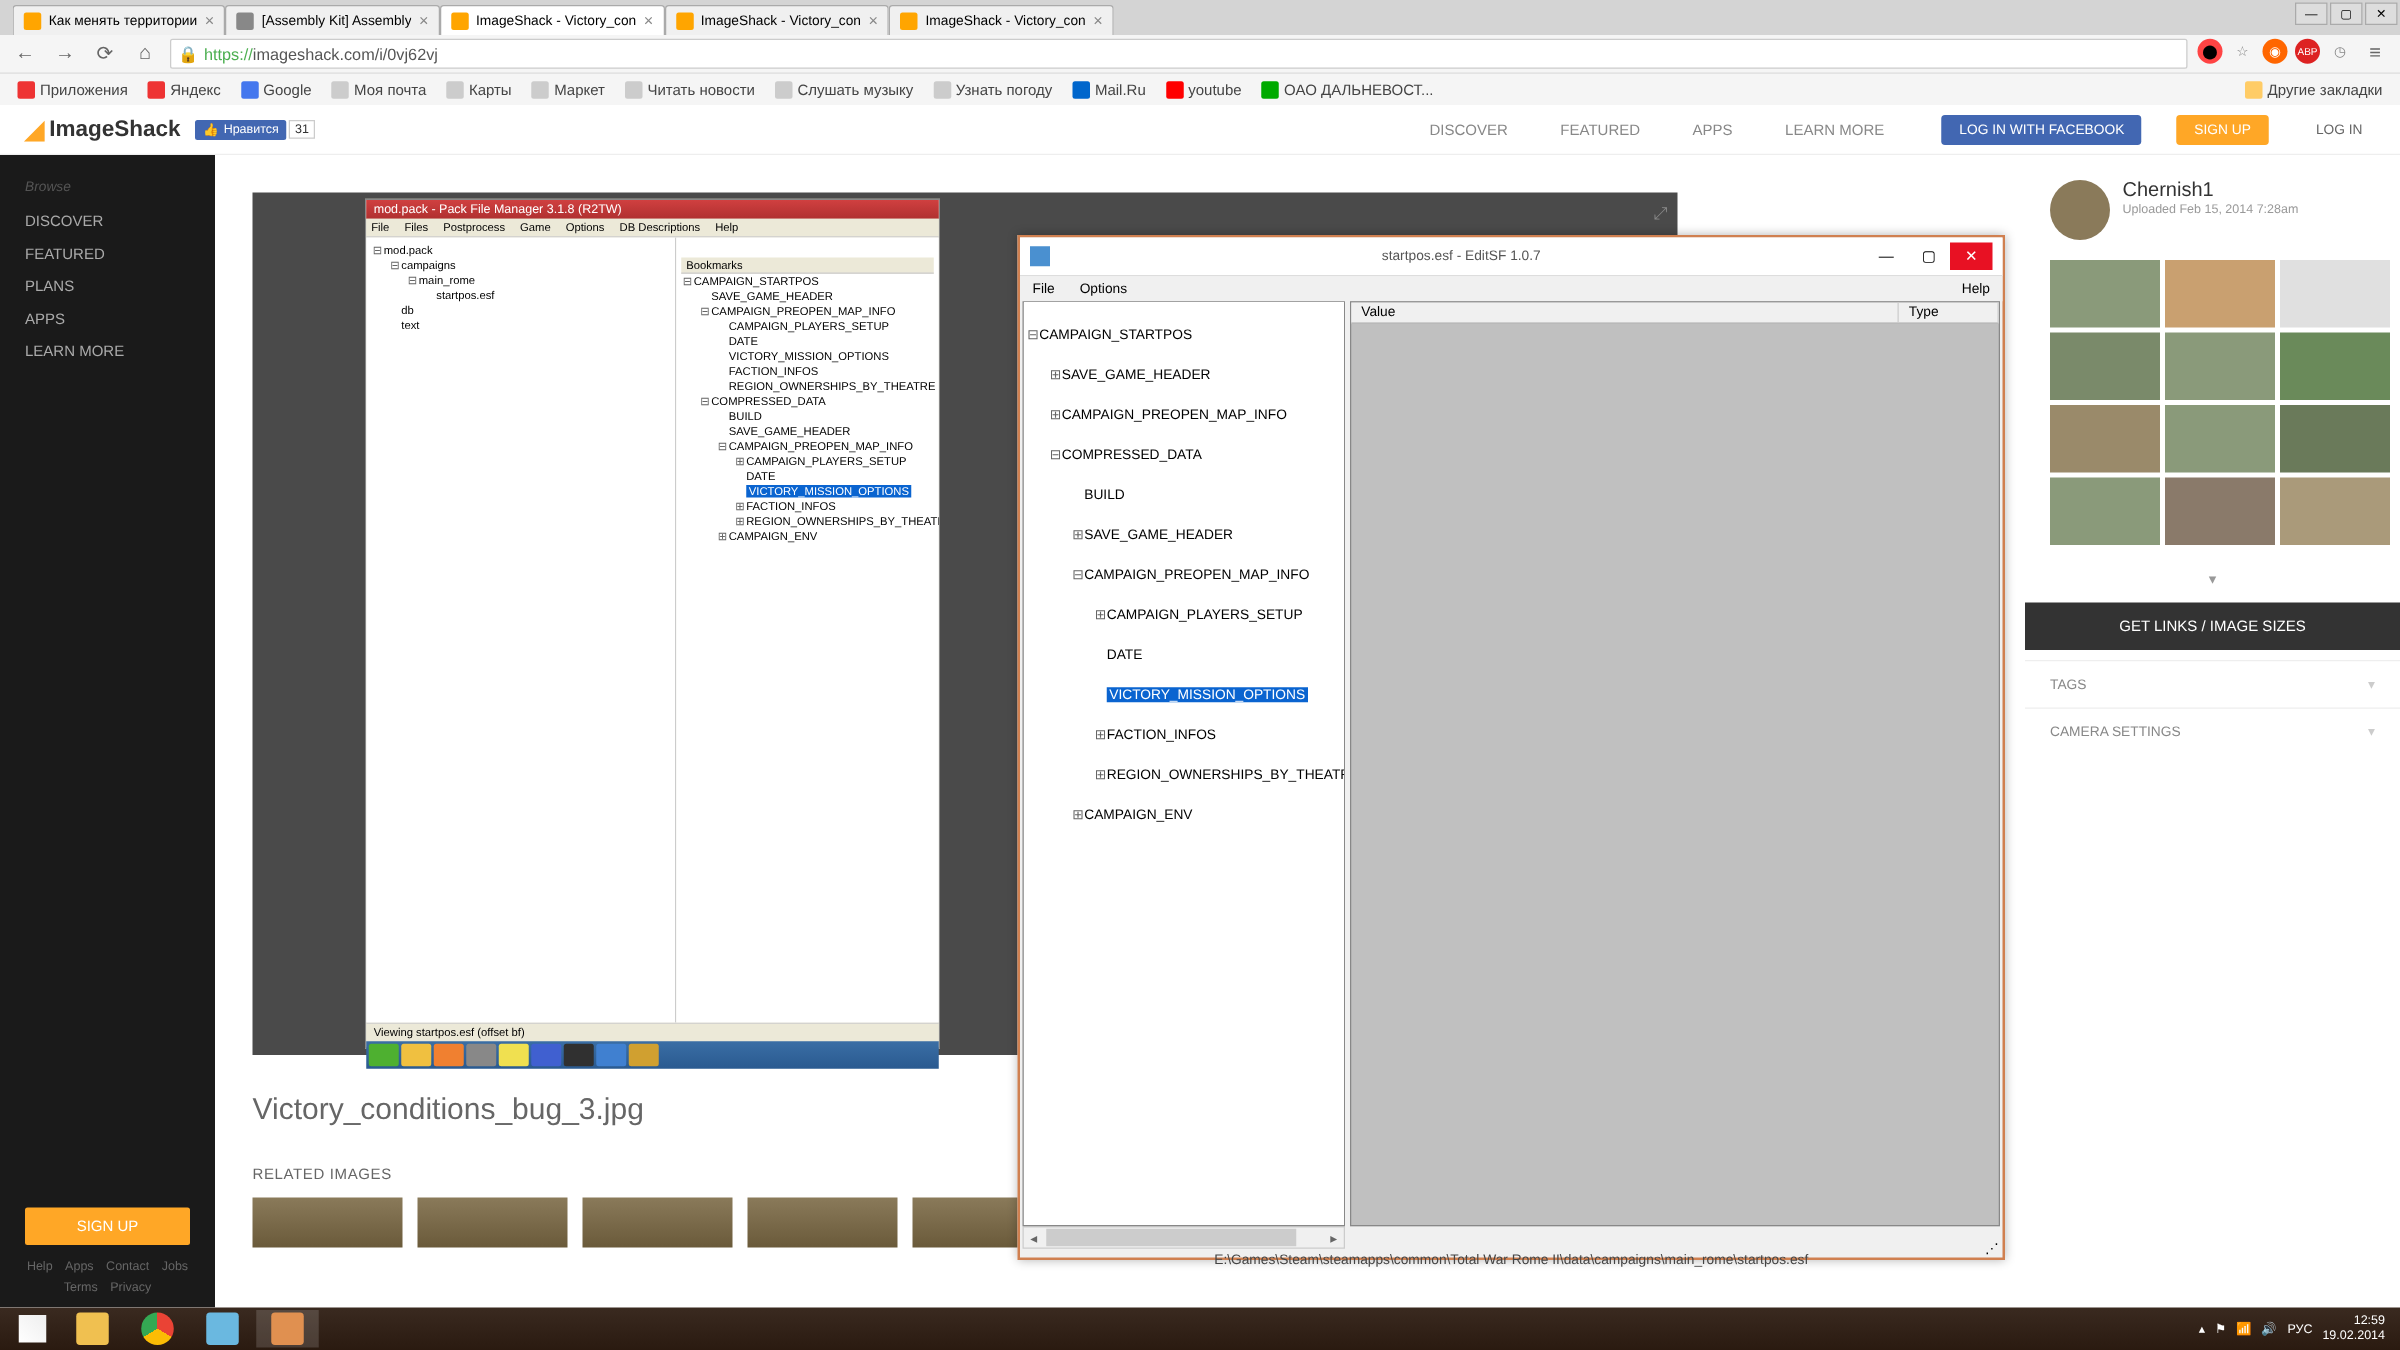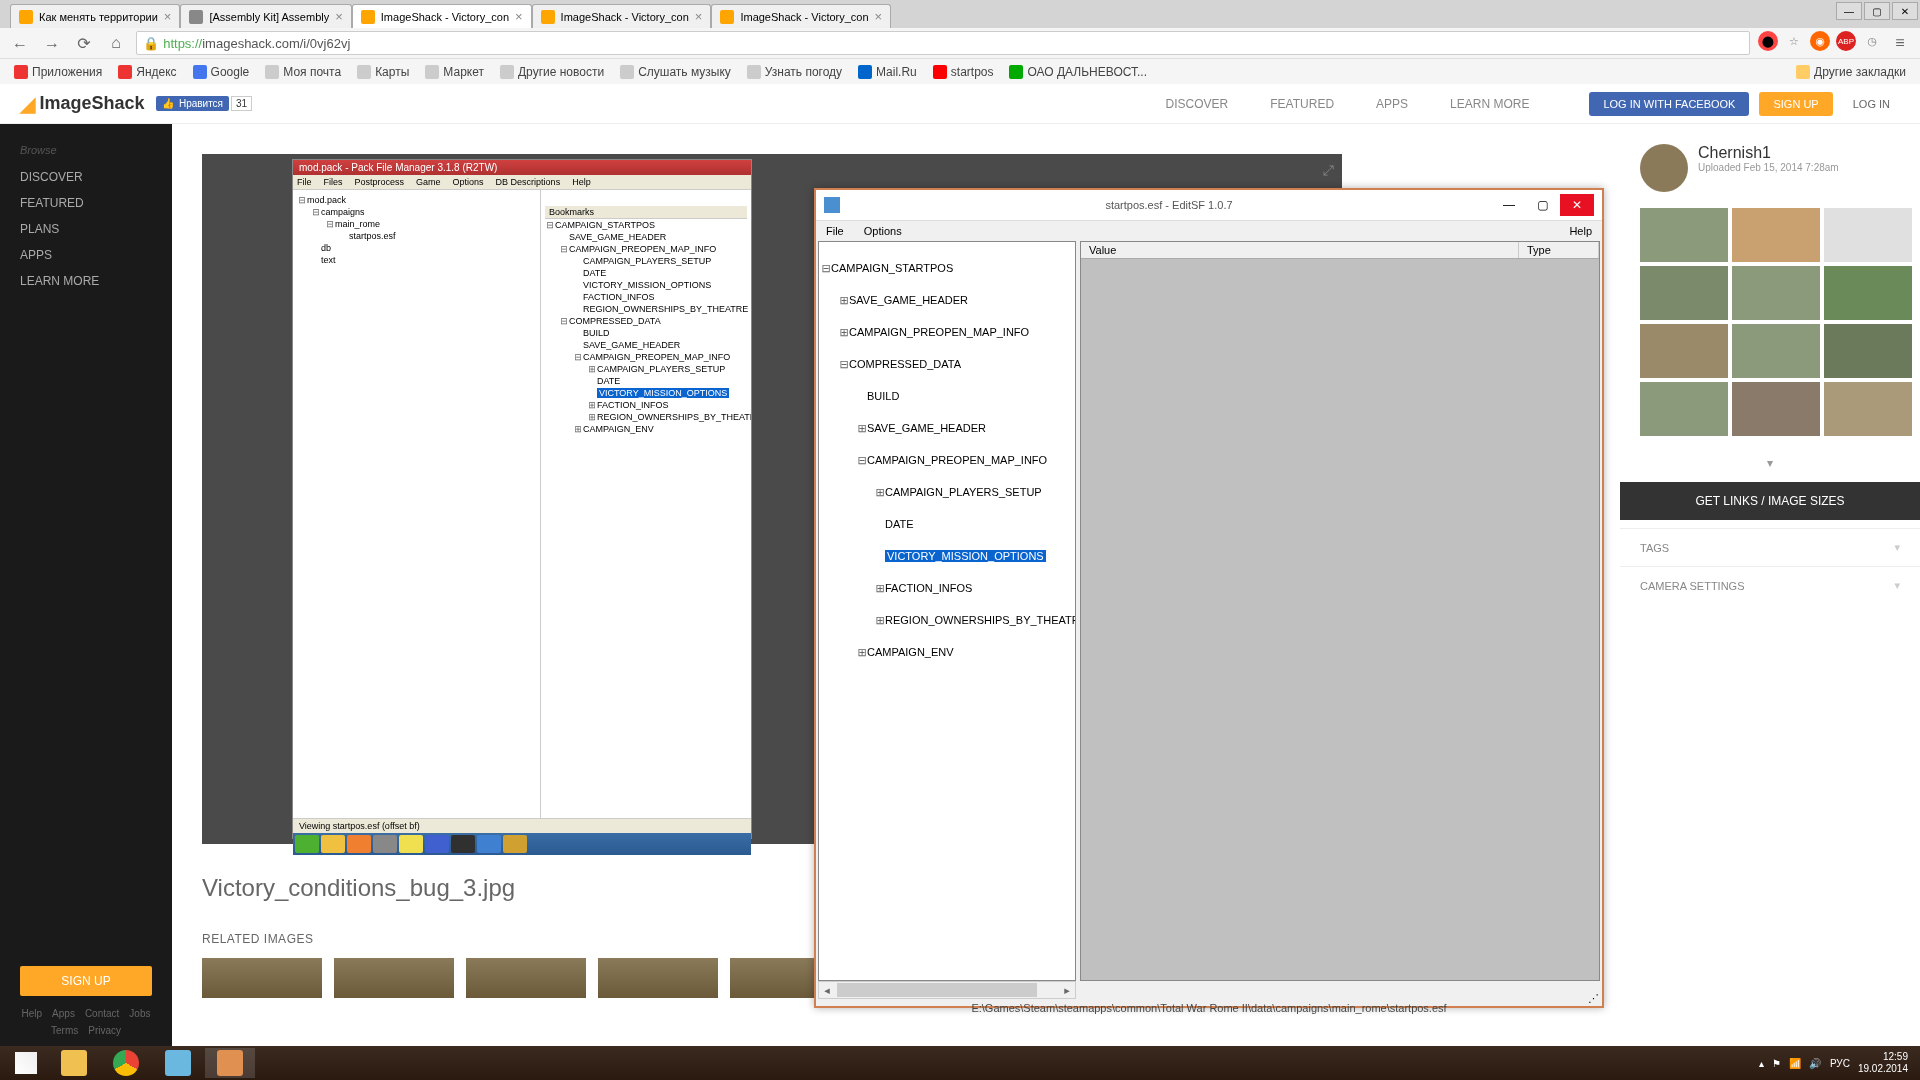--- a/index.html
+++ b/index.html
@@ -30,21 +30,21 @@
 
 
 .page { position: absolute; top: 84px; left: 0; right: 0; bottom: 34px; background: #fff; display: flex; flex-direction: column; }
 .is-header { height: 40px; display: flex; align-items: center; padding: 0 20px; border-bottom: 1px solid #eee; }
 .is-logo { font-size: 18px; font-weight: bold; color: #333; display: flex; align-items: center; gap: 4px; }
 .is-logo-icon { color: #ffa726; font-size: 20px; }
 .fb-like { margin-left: 12px; background: #4267b2; color: #fff; font-size: 10px; padding: 2px 6px; border-radius: 2px; display: flex; align-items: center; gap: 4px; }
 .fb-count { background: #fff; color: #333; padding: 1px 4px; border: 1px solid #ccc; font-size: 10px; margin-left: 2px; }
 .is-nav { margin-left: auto; display: flex; gap: 30px; font-size: 12px; color: #888; }
 .is-nav-item { cursor: pointer; padding: 0 6px; }
-.is-auth { display: flex; gap: 10px; margin-left: 54px; align-items: center; }
+.is-auth { display: flex; gap: 28px; margin-left: 40px; align-items: center; }
 .btn-fb { background: #4267b2; color: #fff; padding: 6px 14px; font-size: 11px; border-radius: 3px; cursor: pointer; }
 .btn-signup { background: #ffa726; color: #fff; padding: 6px 14px; font-size: 11px; border-radius: 3px; cursor: pointer; }
 .btn-login { color: #666; font-size: 11px; padding: 6px 10px; cursor: pointer; }
 
 .is-body { flex: 1; display: flex; overflow: hidden; }
 .left-sidebar { width: 172px; background: #1a1a1a; color: #888; padding-top: 20px; position: relative; }
 .ls-heading { font-size: 11px; font-style: italic; color: #555; padding: 0 20px 8px; }
 .ls-item { font-size: 12px; padding: 6px 20px; cursor: pointer; color: #aaa; }
 .ls-signup-btn { position: absolute; bottom: 50px; left: 20px; right: 20px; background: #ffa726; color: #fff; text-align: center; padding: 8px; font-size: 12px; cursor: pointer; border-radius: 2px; }
 .ls-footer { position: absolute; bottom: 10px; left: 0; right: 0; display: flex; flex-wrap: wrap; gap: 6px 10px; justify-content: center; font-size: 10px; color: #666; padding: 0 10px; }
@@ -199,37 +199,37 @@
     <div class="bm-item">
         <div class="bm-icon"></div>
         <span>Карты</span>
       </div>
     <div class="bm-item">
         <div class="bm-icon"></div>
         <span>Маркет</span>
       </div>
     <div class="bm-item">
         <div class="bm-icon"></div>
-        <span>Другие новости</span>
+        <span>Читать новости</span>
       </div>
     <div class="bm-item">
         <div class="bm-icon"></div>
         <span>Слушать музыку</span>
       </div>
     <div class="bm-item">
         <div class="bm-icon"></div>
         <span>Узнать погоду</span>
       </div>
     <div class="bm-item">
         <div class="bm-icon" style="background:#06c"></div>
         <span>Mail.Ru</span>
       </div>
     <div class="bm-item">
         <div class="bm-icon" style="background:#f00"></div>
-        <span>startpos</span>
+        <span>youtube</span>
       </div>
     <div class="bm-item">
         <div class="bm-icon" style="background:#0a0"></div>
         <span>ОАО ДАЛЬНЕВОСТ...</span>
       </div>
     <div class="bm-spacer"></div>
     <div class="bm-item">
         <div class="bm-icon" style="background:#fc6"></div>
         <span>Другие закладки</span>
       </div>

